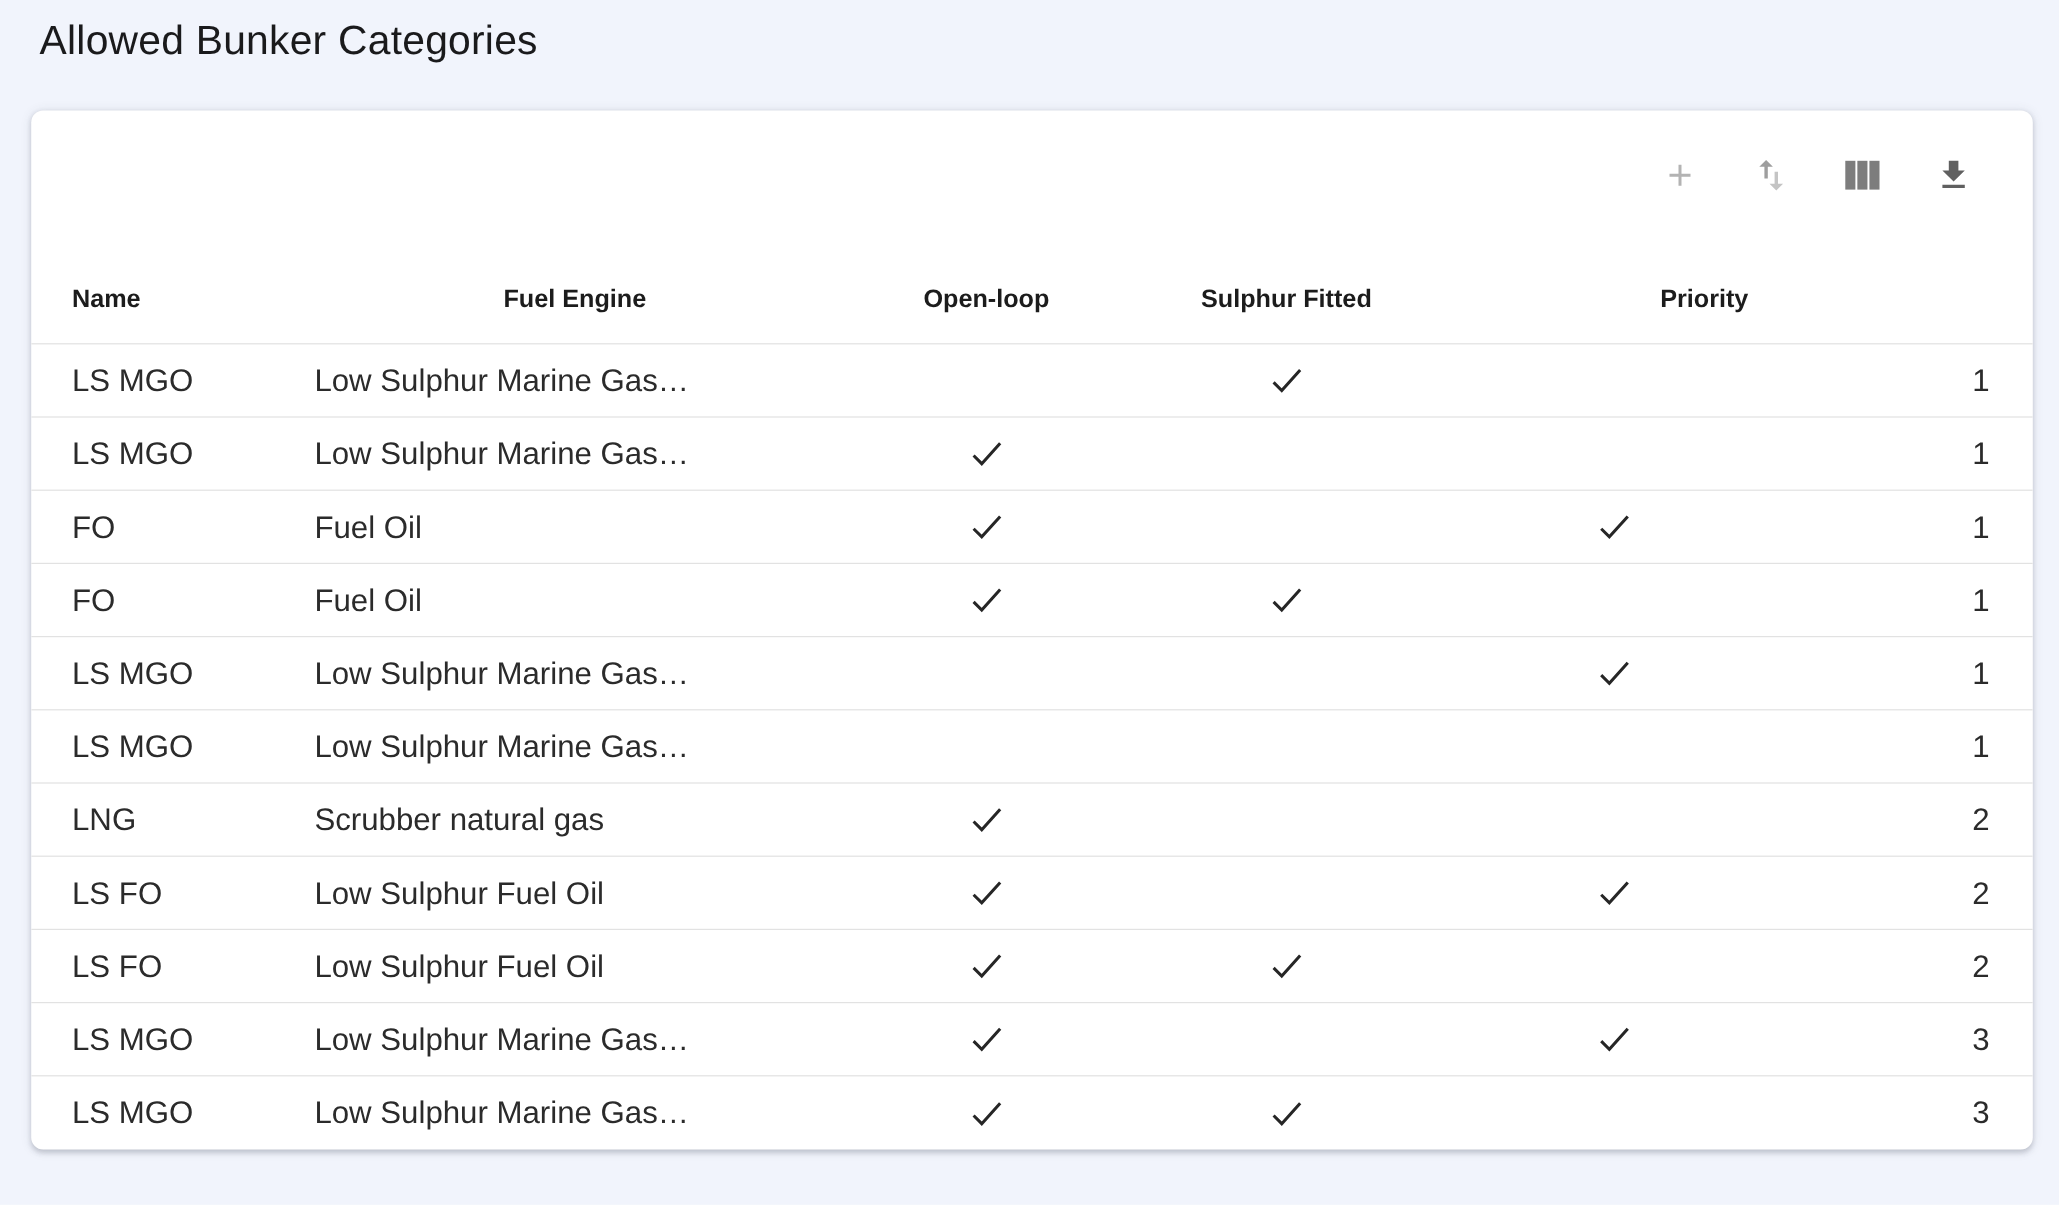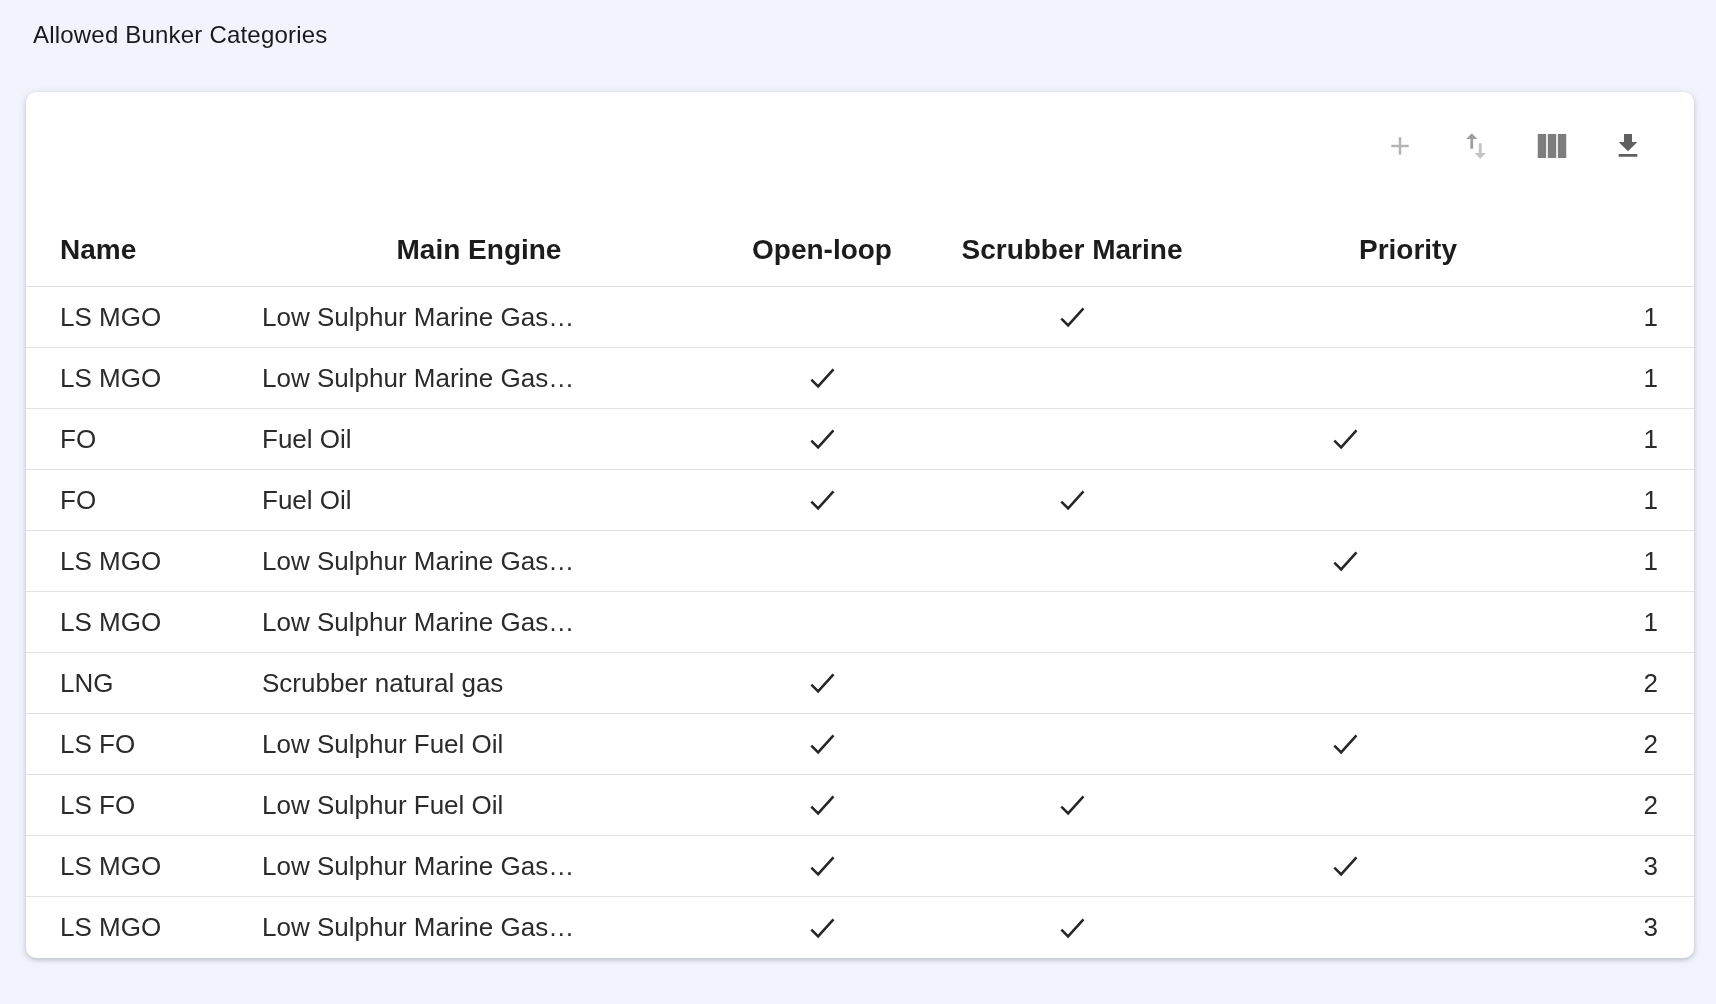--- a/index.html
+++ b/index.html
@@ -20,21 +20,21 @@
   html,body{margin:0;padding:0;}
   body{
     width:1716px;height:1004px;position:relative;
     background:var(--page-bg);
     font-family:"Liberation Sans","DejaVu Sans",sans-serif;
     color:var(--body-text);
     overflow:hidden;
   }
   .page-title{
     margin:14px 0 0 33px;
-    font-size:24px;line-height:41px;font-weight:400;
+    font-size:34px;line-height:41px;font-weight:400;
     color:var(--title-text);
     letter-spacing:.2px;
   }
   .card{
     position:absolute;left:26px;top:92px;
     width:1668px;height:866px;
     background:var(--card-bg);
     border-radius:10px;
     box-shadow:0 2px 4px rgba(60,64,80,.22),0 1px 10px rgba(60,64,80,.10);
     overflow:hidden;
@@ -54,21 +54,21 @@
     display:grid;
     grid-template-columns:235px 436px 250px 250px 296px 1fr;
     align-items:center;
   }
   .header-row{
     height:87px;
     padding-top:14px;
     border-bottom:1px solid var(--divider);
     font-weight:700;
     color:var(--header-text);
-    font-size:28px;
+    font-size:21px;
   }
   .row{
     height:61px;
     border-bottom:1px solid var(--divider);
     font-size:26px;
     color:var(--body-text);
   }
   .row:last-child{border-bottom:none;}
   .cell{white-space:nowrap;overflow:hidden;}
   .cell.name{padding-left:34px;}
@@ -105,23 +105,23 @@
     </button>
     <button class="icon-btn" title="Download">
       <svg width="32" height="32" viewBox="0 0 24 24" style="color:var(--icon-download)">
         <path fill="currentColor" d="M5 20h14v-2H5v2zM19 9h-4V3H9v6H5l7 7 7-7z"></path>
       </svg>
     </button>
   </div>
 
   <div class="grid header-row">
     <div class="cell name">Name</div>
-    <div class="cell center">Main Engine</div>
+    <div class="cell center">Fuel Engine</div>
     <div class="cell center">Open-loop</div>
-    <div class="cell center">Scrubber Marine</div>
+    <div class="cell center">Sulphur Fitted</div>
     <div class="cell right">Priority</div>
   </div>
 
   <div id="table-body">
   <div class="grid row">
     <div class="cell name">LS MGO</div>
     <div class="cell desc">Low Sulphur Marine Gas…</div>
     <div class="cell center bool-cell"></div>
     <div class="cell center bool-cell">
           <svg class="check" width="32" height="32" viewBox="0 0 24 24">

